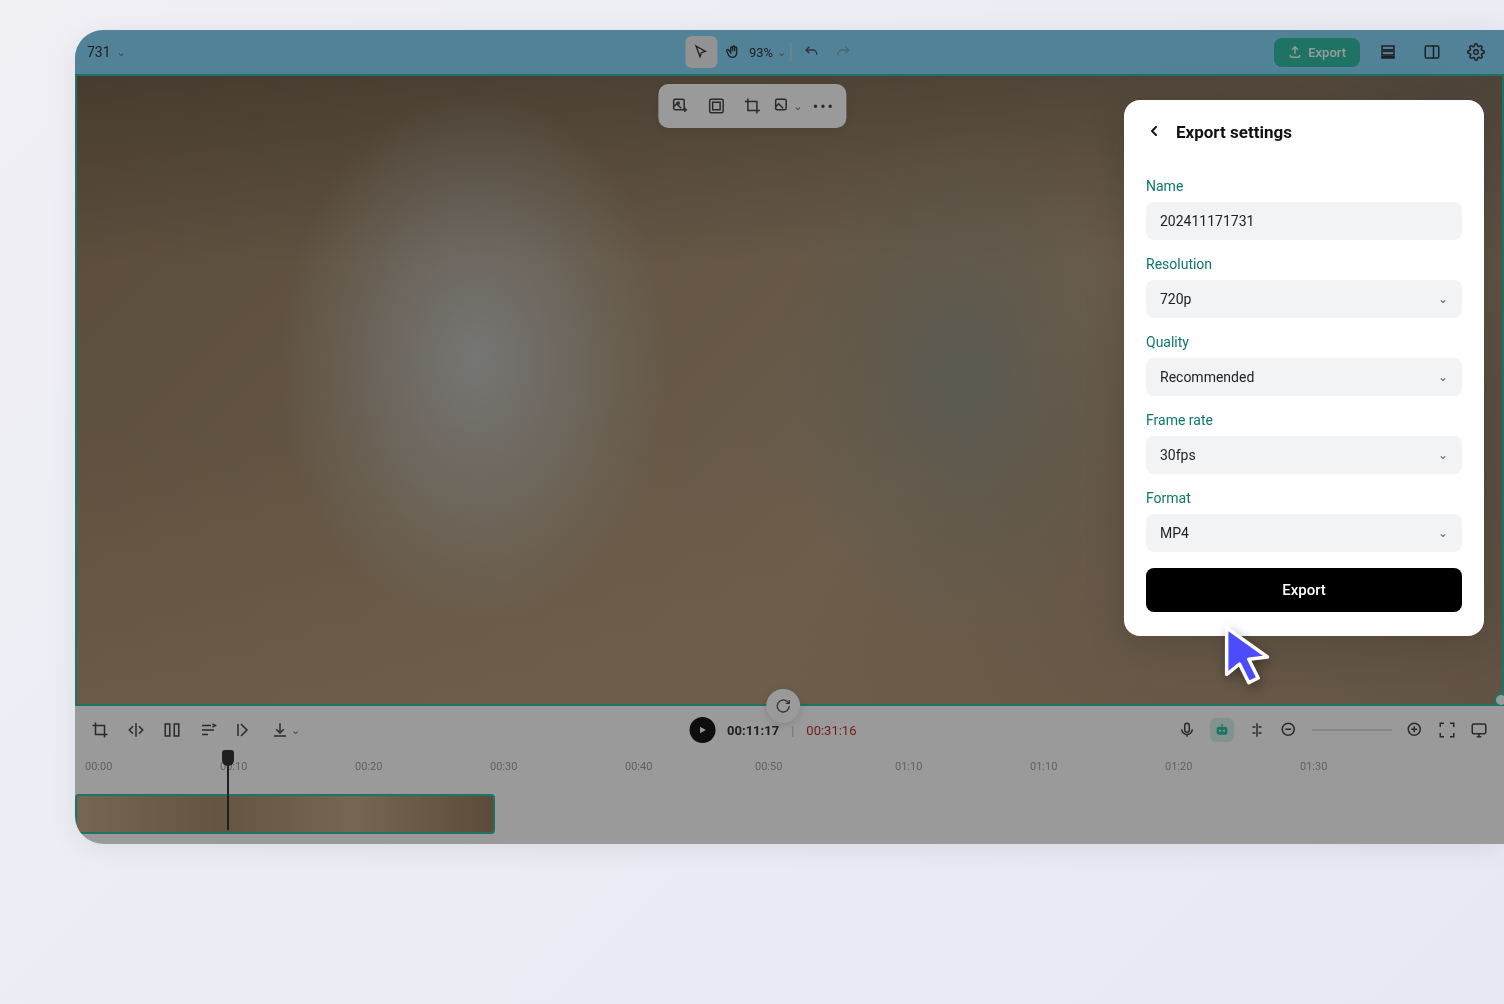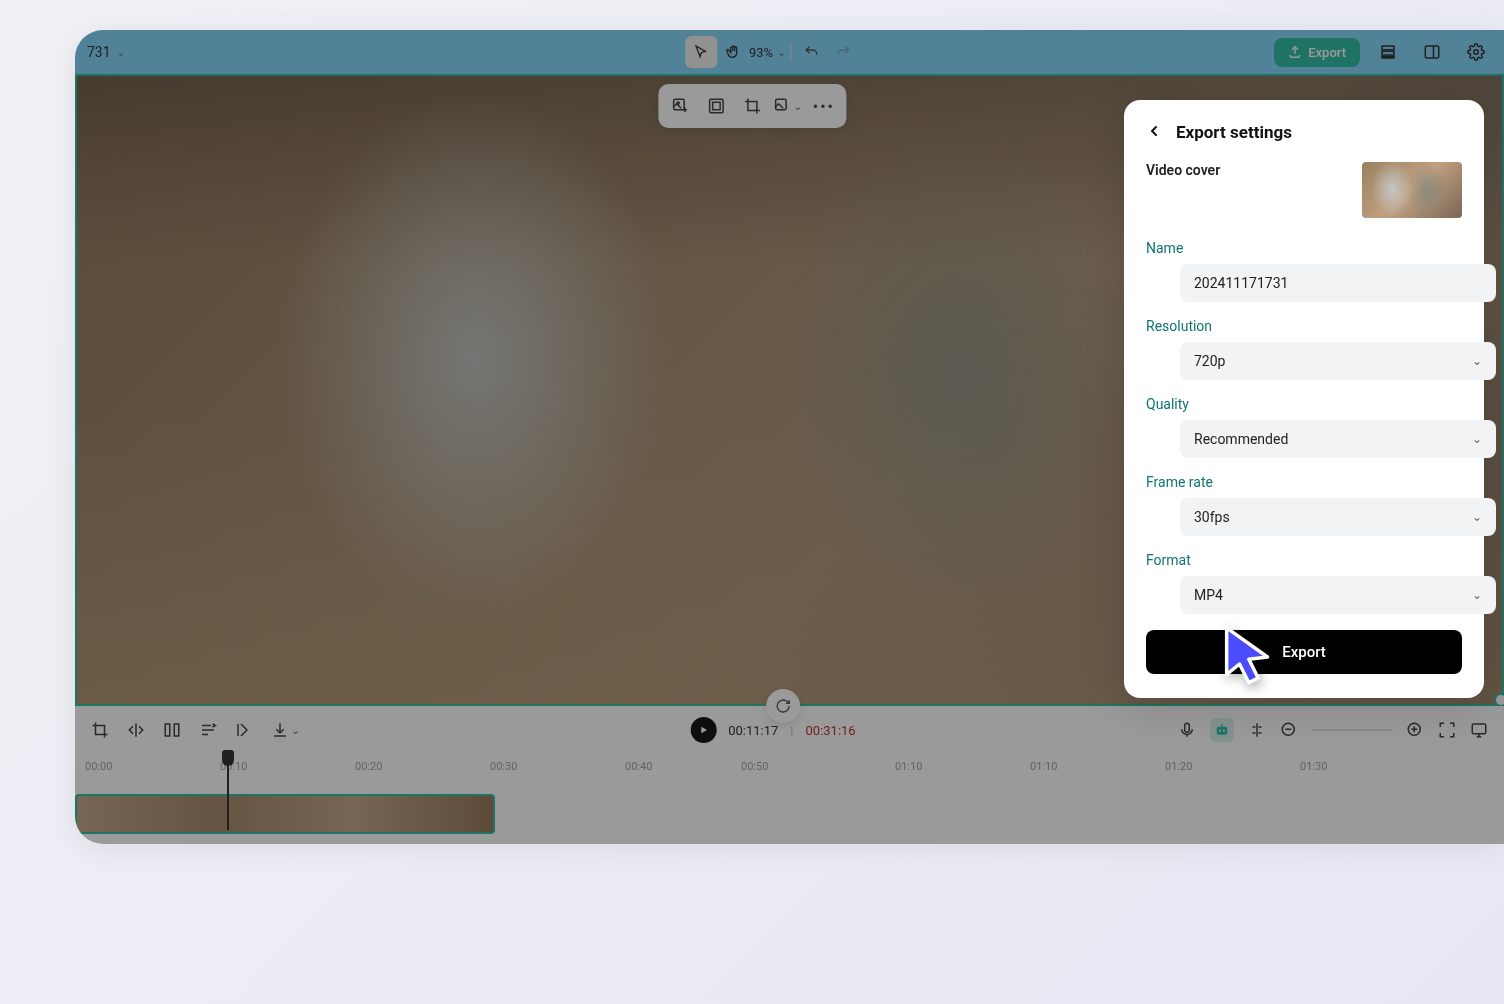--- a/index.html
+++ b/index.html
@@ -177,21 +177,21 @@
       left: 50%;
       transform: translateX(-60%);
       display: flex;
       align-items: center;
       gap: 12px;
     }
     .play-btn {
       width: 26px; height: 26px; background: #000; border-radius: 50%;
       display:flex; align-items:center; justify-content:center;
     }
-    .time-current { font-size: 13px; font-weight: 400; color: #222; }
+    .time-current { font-size: 13px; font-weight: 700; color: #222; }
     .time-sep { color: #bbb; font-size: 13px; }
     .time-total { font-size: 13px; color: #b91c1c; }
     .tl-right {
       position: absolute;
       right: 16px;
       display: flex;
       align-items: center;
       gap: 14px;
     }
     .zoom-slider {
@@ -252,21 +252,21 @@
       width: 360px;
       background: #fff;
       border-radius: 16px;
       padding: 22px 22px 24px 22px;
       box-shadow: 0 8px 40px rgba(0,0,0,0.15);
     }
     .panel-header {
       display: flex;
       align-items: center;
       gap: 14px;
-      margin-bottom: 20px;
+      margin-bottom: 36px;
     }
     .back-chev {
       font-size: 20px;
       font-weight: 600;
       cursor: pointer;
       line-height: 1;
     }
     .panel-title {
       font-size: 17px;
       font-weight: 700;
@@ -311,21 +311,20 @@
       background: #F1F3F4;
       border: none;
       border-radius: 8px;
       padding: 11px 14px;
       font-size: 14px;
       color: #222;
       display: flex;
       align-items: center;
       justify-content: space-between;
       cursor: pointer;
-      margin-left: 34px;
     }
     .form-input { cursor: text; }
     .sel-chev { color: #666; font-size: 12px; }
     .export-submit {
       width: 100%;
       background: #000;
       color: #fff;
       border-radius: 8px;
       padding: 13px;
       font-size: 15px;
@@ -563,21 +562,21 @@
         </span>
     </div>
   </div>
 
   <div class="timeline-ruler">
     <span class="ruler-tick" style="left:10px">00:00</span>
     <span class="ruler-tick" style="left:145px">00:10</span>
     <span class="ruler-tick" style="left:280px">00:20</span>
     <span class="ruler-tick" style="left:415px">00:30</span>
     <span class="ruler-tick" style="left:550px">00:40</span>
-    <span class="ruler-tick" style="left:666px">00:50</span>
+    <span class="ruler-tick" style="left:680px">00:50</span>
     <span class="ruler-tick" style="left:820px">01:10</span>
     <span class="ruler-tick" style="left:955px">01:10</span>
     <span class="ruler-tick" style="left:1090px">01:20</span>
     <span class="ruler-tick" style="left:1225px">01:30</span>
     <div class="playhead" style="left:152px"></div>
   </div>
 
   <div class="timeline-tracks">
     <div class="clip"></div>
   </div>
@@ -588,24 +587,20 @@
 <div class="export-panel">
   <div class="panel-header">
     <span class="back-chev">
       <svg width="16" height="16" viewBox="0 0 24 24" fill="none" stroke="#111" stroke-width="3" stroke-linecap="round" stroke-linejoin="round">
           <polyline points="15 18 9 12 15 6"></polyline>
         </svg>
     </span>
     <span class="panel-title">Export settings</span>
   </div>
 
-  <div class="cover-row">
-    <span class="cover-label">Video cover</span>
-    <div class="cover-thumb"></div>
-  </div>
 
   <div class="form-group">
     <span class="form-label">Name</span>
     <div class="form-input">
       <span>202411171731</span>
     </div>
   </div>
 
   <div class="form-group">
     <span class="form-label">Resolution</span>

